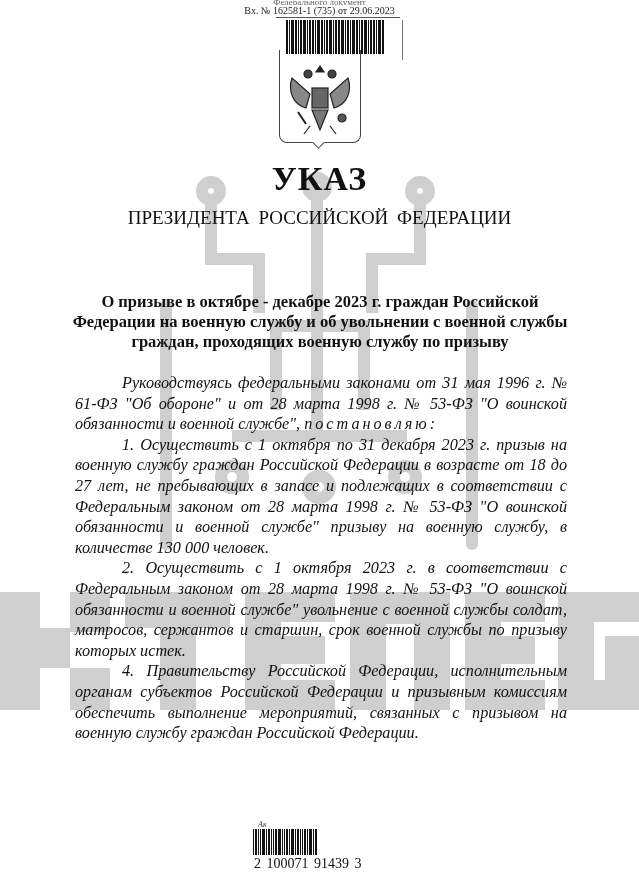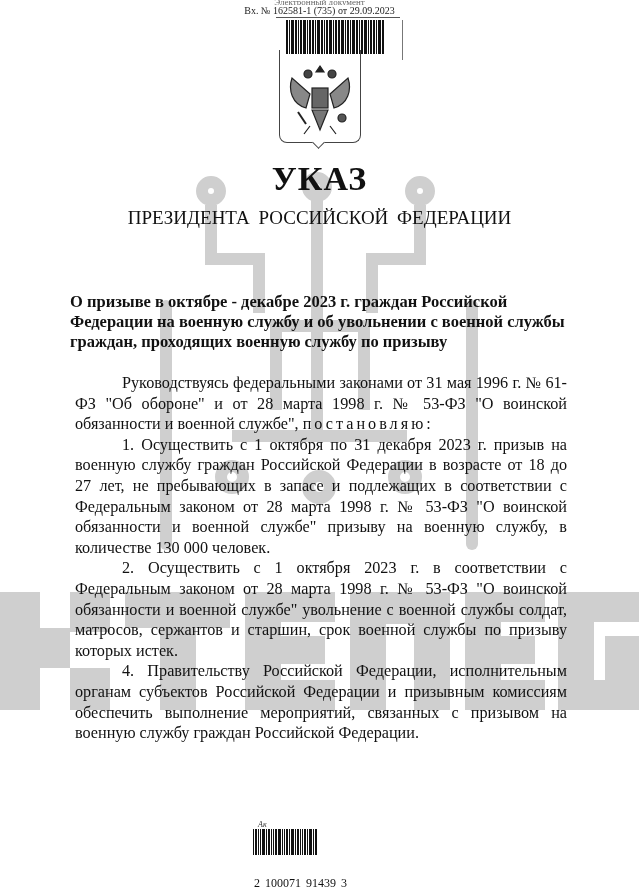--- a/index.html
+++ b/index.html
@@ -15,25 +15,25 @@
   .barcode { position: absolute; display: flex; align-items: stretch; }
   .barcode i { display: block; background: #111; margin-right: 1px; }
   .emblem-frame {
     position: absolute; left: 279px; top: 50px; width: 80px; height: 92px;
     border-left: 1px solid #444; border-right: 1px solid #444; border-bottom: 1px solid #444;
     border-radius: 0 0 8px 8px;
   }
   .emblem-point { position: absolute; left: 314px; top: 138px; width: 8px; height: 8px; border-right:1px solid #444; border-bottom:1px solid #444; transform: rotate(45deg); background:#fff; }
   .title { position: absolute; left: 0; width: 639px; top: 160px; text-align: center; font-size: 34px; font-weight: bold; letter-spacing: 1px; }
   .subtitle { position: absolute; left: 0; width: 639px; top: 207px; text-align: center; font-size: 19px; word-spacing: 4px; }
-  .heading { position: absolute; left: 70px; width: 500px; top: 292px; text-align: left; font-size: 16.5px; font-weight: bold; line-height: 20px; }
+  .heading { position: absolute; left: 70px; width: 500px; top: 292px; text-align: center; font-size: 16.5px; font-weight: bold; line-height: 20px; }
   .body { position: absolute; left: 75px; width: 492px; top: 373px; font-size: 16.2px; line-height: 20.6px; text-align: justify; }
-  .body p { margin: 0; text-indent: 47px; }
+  .body p { margin: 0; text-indent: 47px; font-style: italic; }
   .spaced { letter-spacing: 3px; }
-  .bottom-code { position: absolute; left: 254px; top: 856px; font-size: 12px; color:#111; word-spacing: 2px; margin-top: 20px; }
+  .bottom-code { position: absolute; left: 254px; top: 856px; font-size: 14px; color:#111; word-spacing: 2px; }
   .sig { position:absolute; left: 258px; top: 820px; font-size: 8px; color:#333; font-style: italic; }
 </style>
 </head>
 <body>
 
 <div>
   <div class="wm-ring" style="left:196px;top:176px;width:30px;height:30px;"></div>
   <div class="wm-ring" style="left:302px;top:172px;width:30px;height:30px;"></div>
   <div class="wm-ring" style="left:405px;top:176px;width:30px;height:30px;"></div>
   <div class="wm" style="left:205px;top:205px;width:12px;height:60px;"></div>
@@ -78,22 +78,22 @@
   <div class="wm" style="left:465px;top:636px;width:70px;height:28px;"></div>
   <div class="wm" style="left:465px;top:680px;width:80px;height:30px;"></div>
 
   <div class="wm" style="left:558px;top:592px;width:81px;height:30px;"></div>
   <div class="wm" style="left:558px;top:592px;width:36px;height:118px;"></div>
   <div class="wm" style="left:558px;top:680px;width:81px;height:30px;"></div>
   <div class="wm" style="left:605px;top:636px;width:34px;height:74px;"></div>
 </div>
 
 <div class="stamp-top">
-  <span class="cut">Электронный документ</span>
-  <span>Вх. № 162581-1 (735) от 29.09.2023</span>
+  <span class="cut">Федерального документ</span>
+  <span>Вх. № 162581-1 (735) от 29.06.2023</span>
 </div>
 <div style="position:absolute;left:276px;top:17px;width:124px;height:1px;background:#555;"></div>
 
 <div class="barcode" style="left:286px;top:20px;height:34px;">
   <i style="width:2px"></i>
     <i style="width:1px"></i>
     <i style="width:3px"></i>
     <i style="width:2px"></i>
     <i style="width:1px"></i>
     <i style="width:2px"></i>

